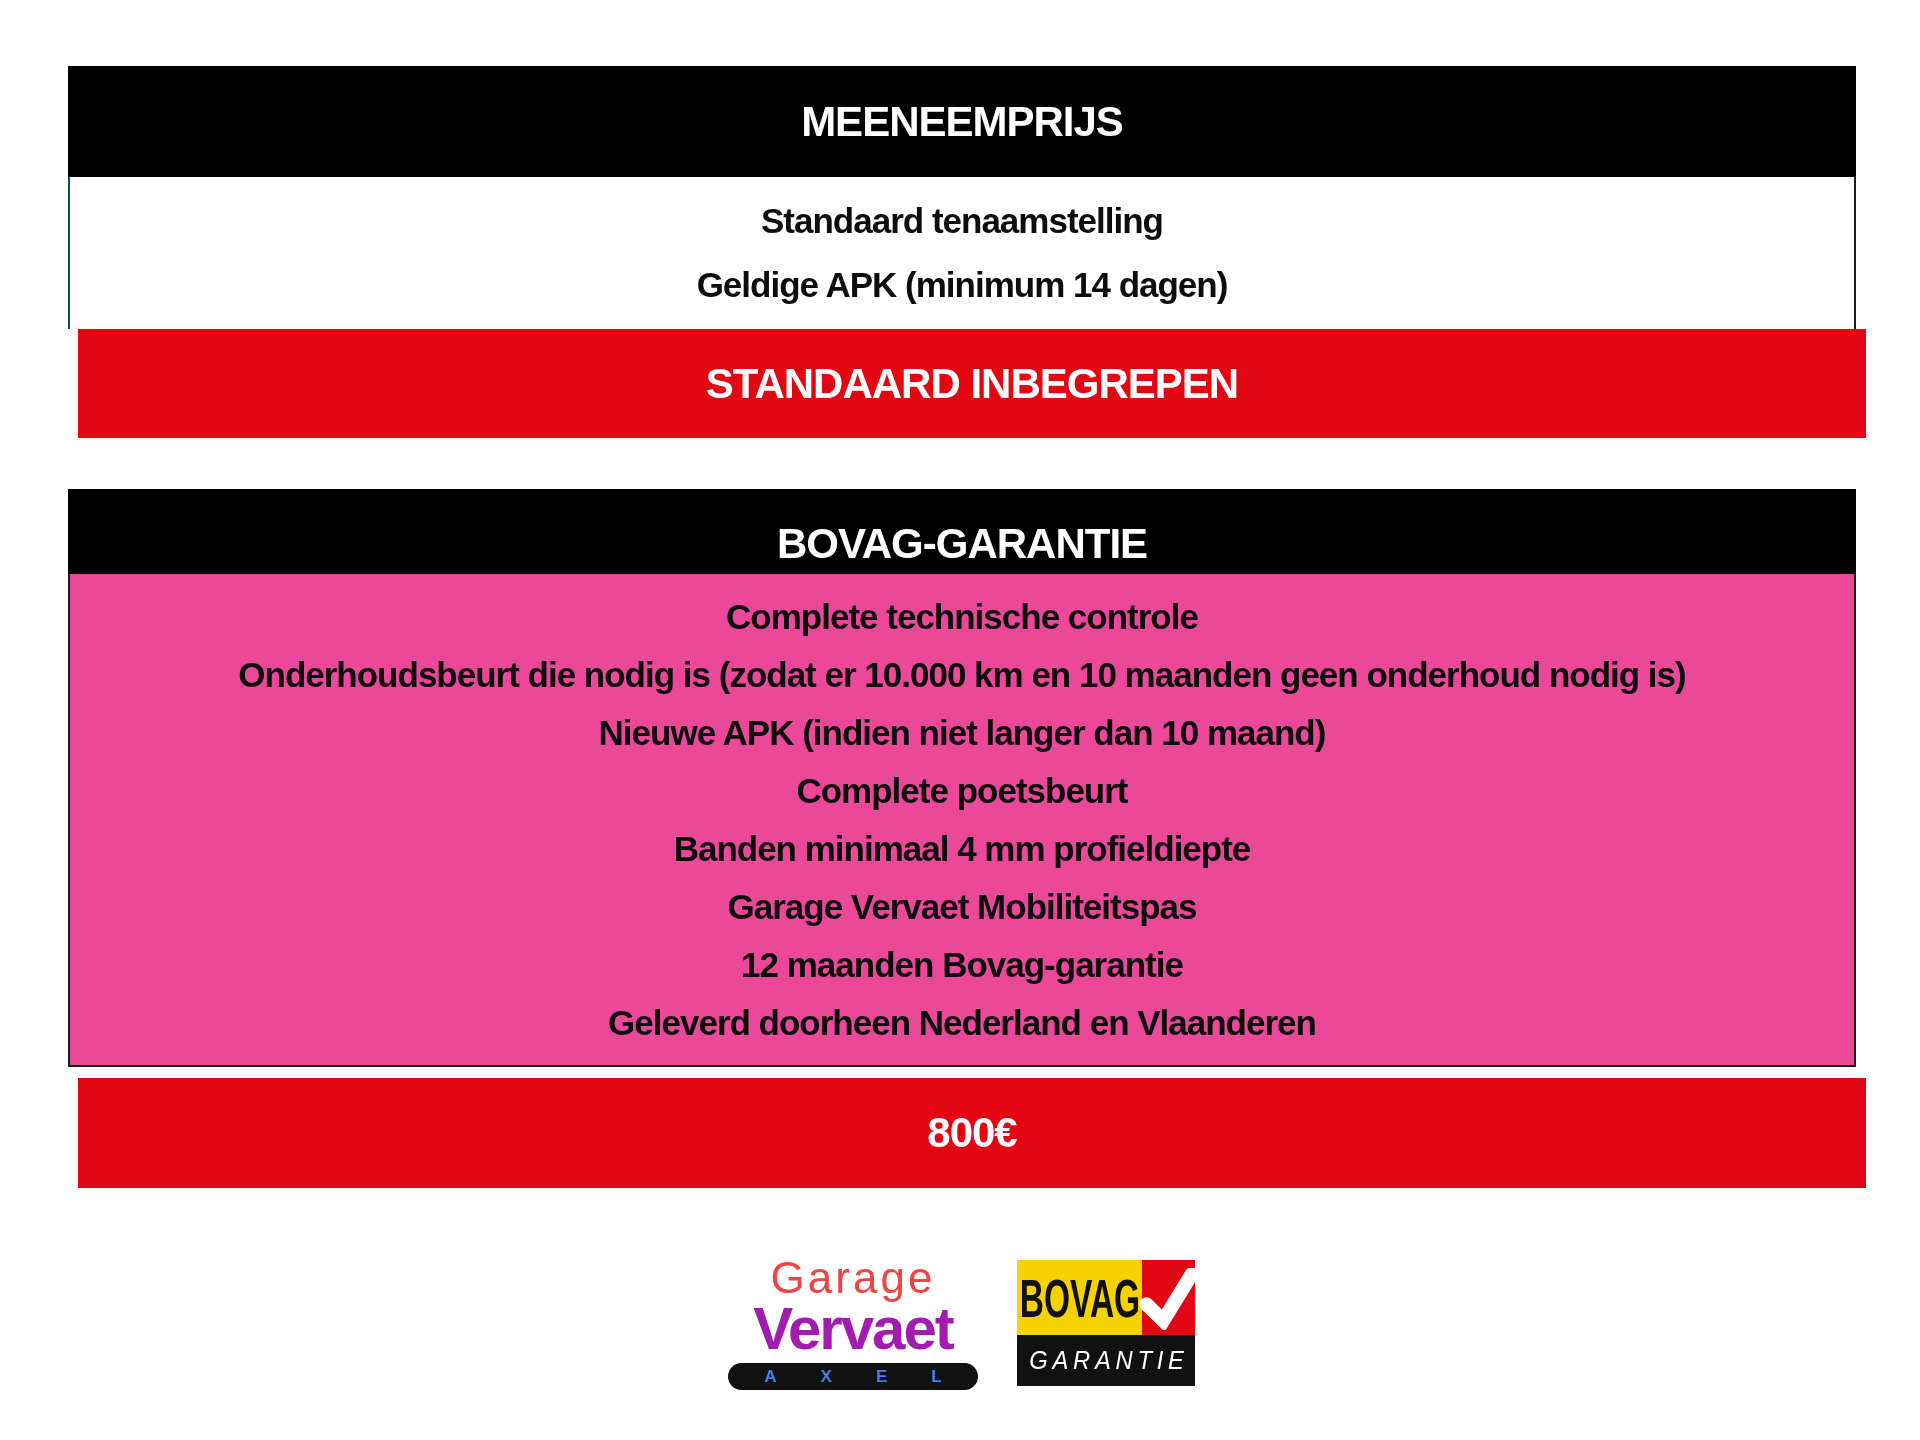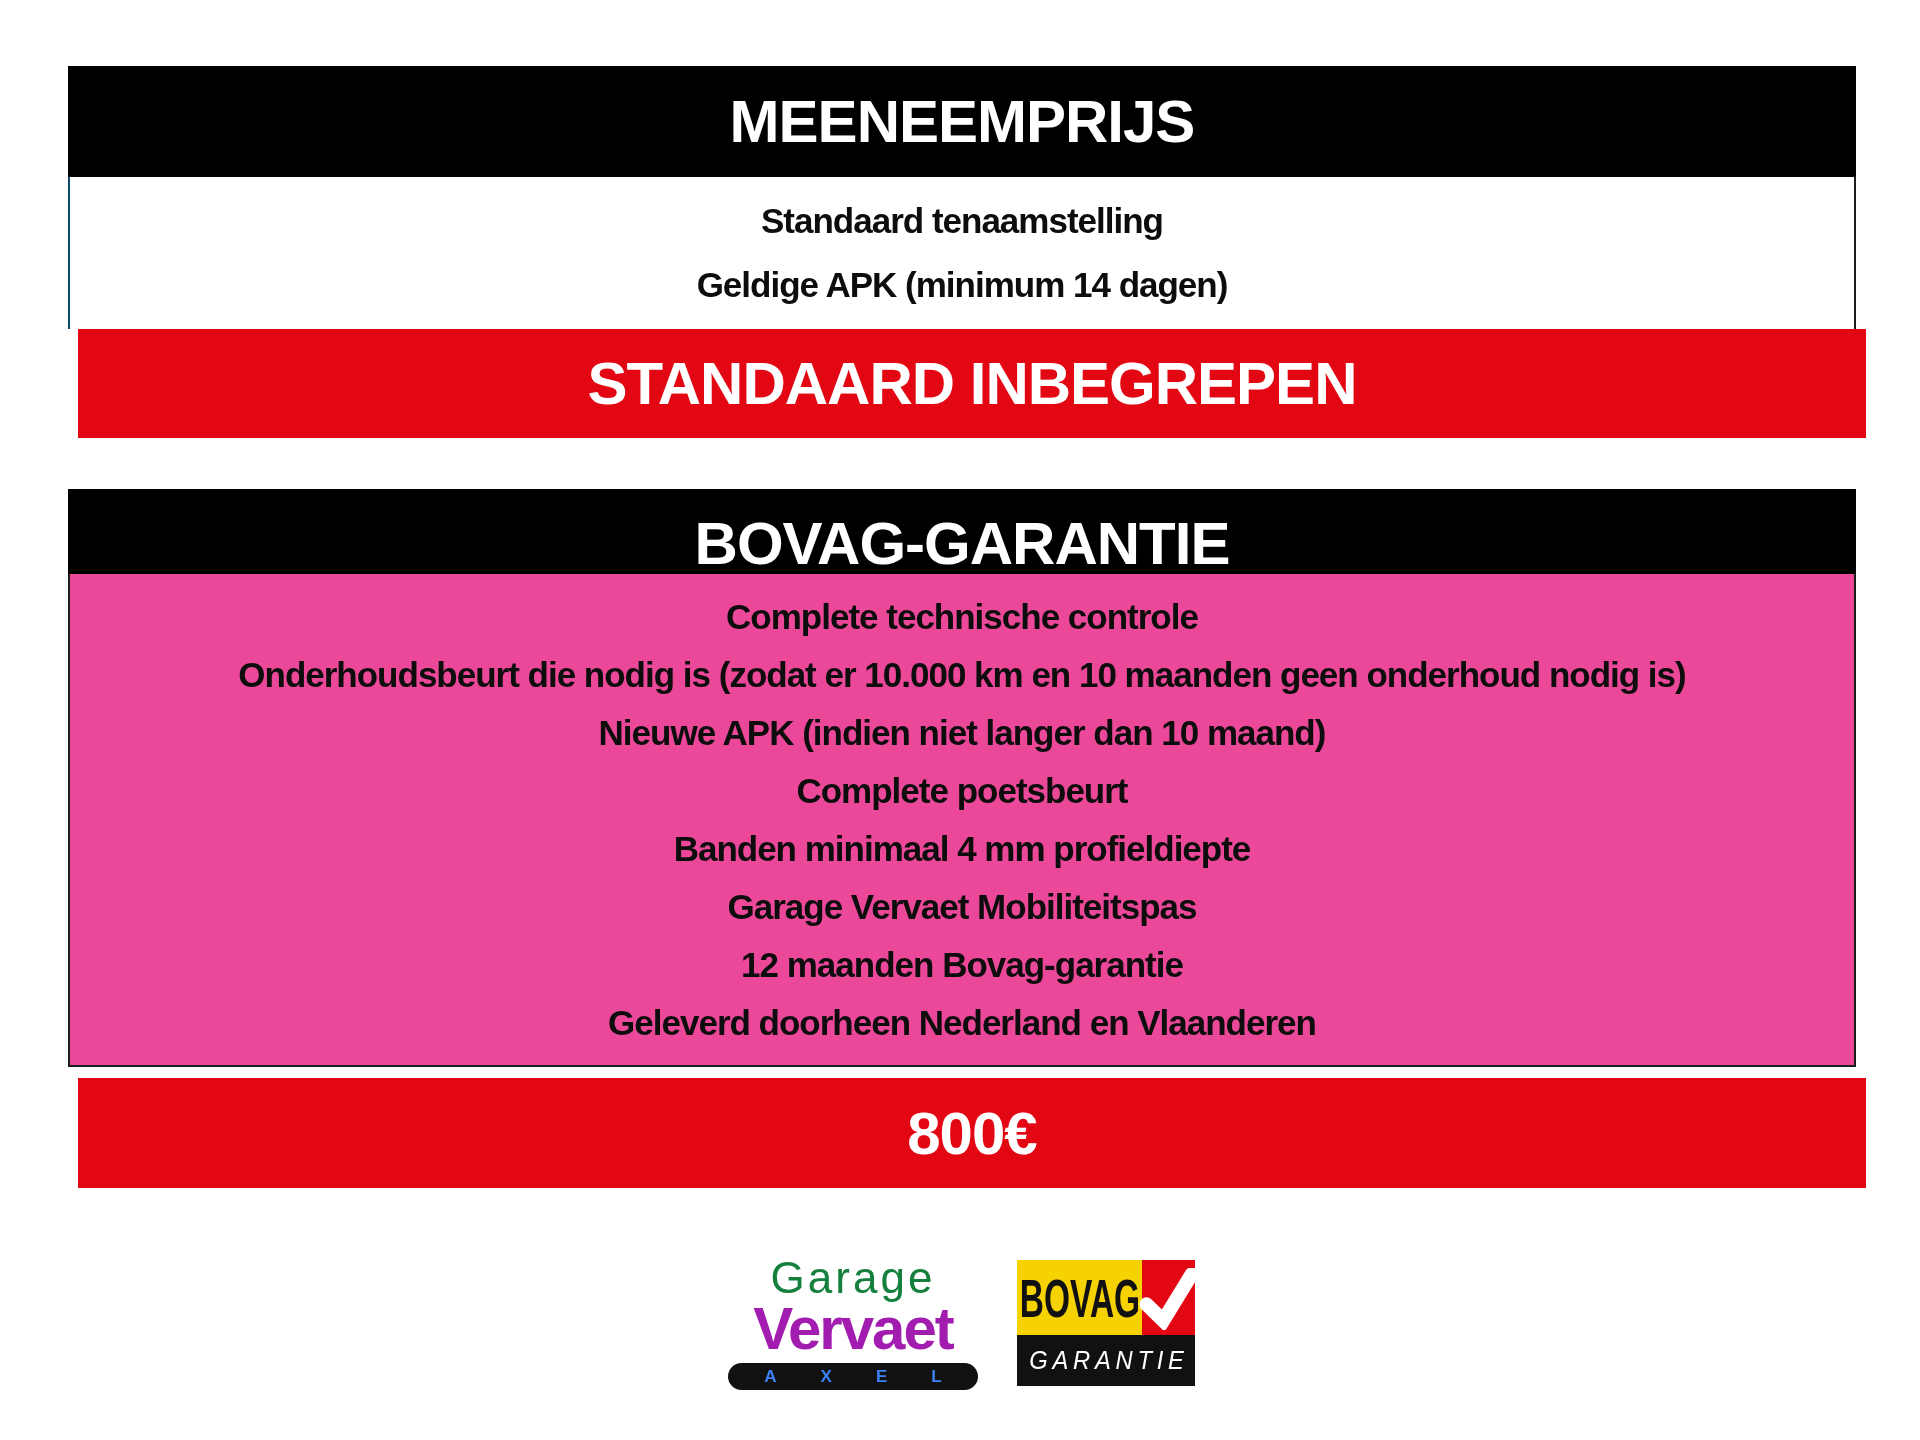--- a/index.html
+++ b/index.html
@@ -16,21 +16,21 @@
     width: 1788px;
     display: flex;
     align-items: center;
     justify-content: center;
   }
   .bar-black { background: #000000; }
   .bar-red   { background: #e30613; margin-left: 10px; }
   .bar-title {
     color: #ffffff;
     font-weight: bold;
-    font-size: 60px;
+    font-size: 42px;
     letter-spacing: -1px;
     white-space: nowrap;
   }
   #header1 { top: 66px;  height: 111px; }
   #box1    { top: 177px; height: 152px;
              background: #ffffff;
              border-left: 2px solid #0c4a6e;
              border-right: 2px solid #1d1d1b;
              flex-direction: column;
              justify-content: center;
@@ -69,21 +69,21 @@
     justify-content: center;
     column-gap: 36px;
   }
   .gv-logo {
     width: 256px;
     display: flex;
     flex-direction: column;
     align-items: center;
   }
   .gv-garage {
-    color: #15803d;
+    color: #ef4444;
     font-size: 44px;
     letter-spacing: 3px;
     line-height: 44px;
   }
   .gv-vervaet {
     color: #a21caf;
     font-weight: bold;
     font-size: 60px;
     letter-spacing: -2px;
     line-height: 58px;

